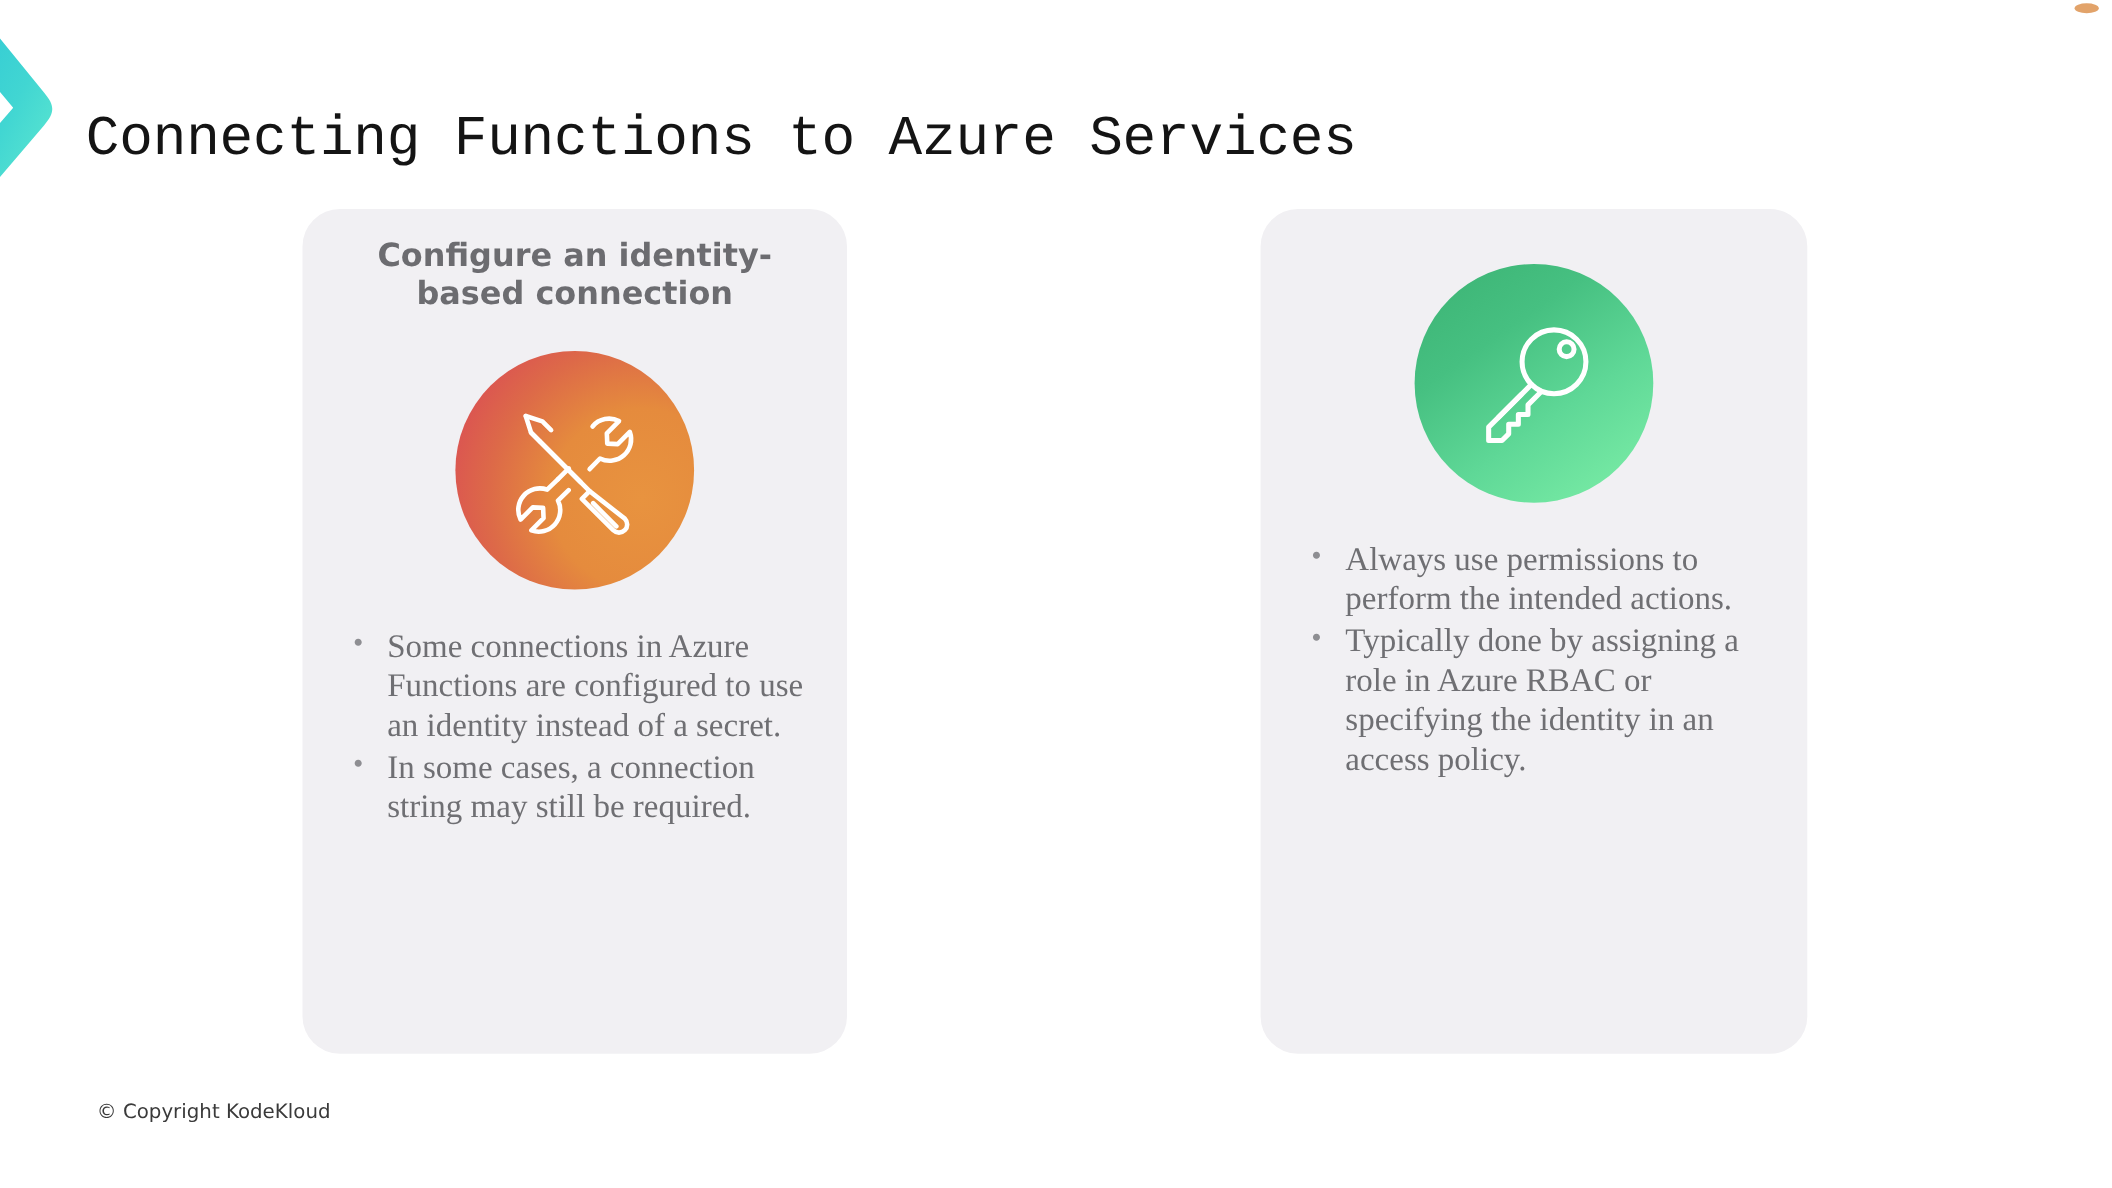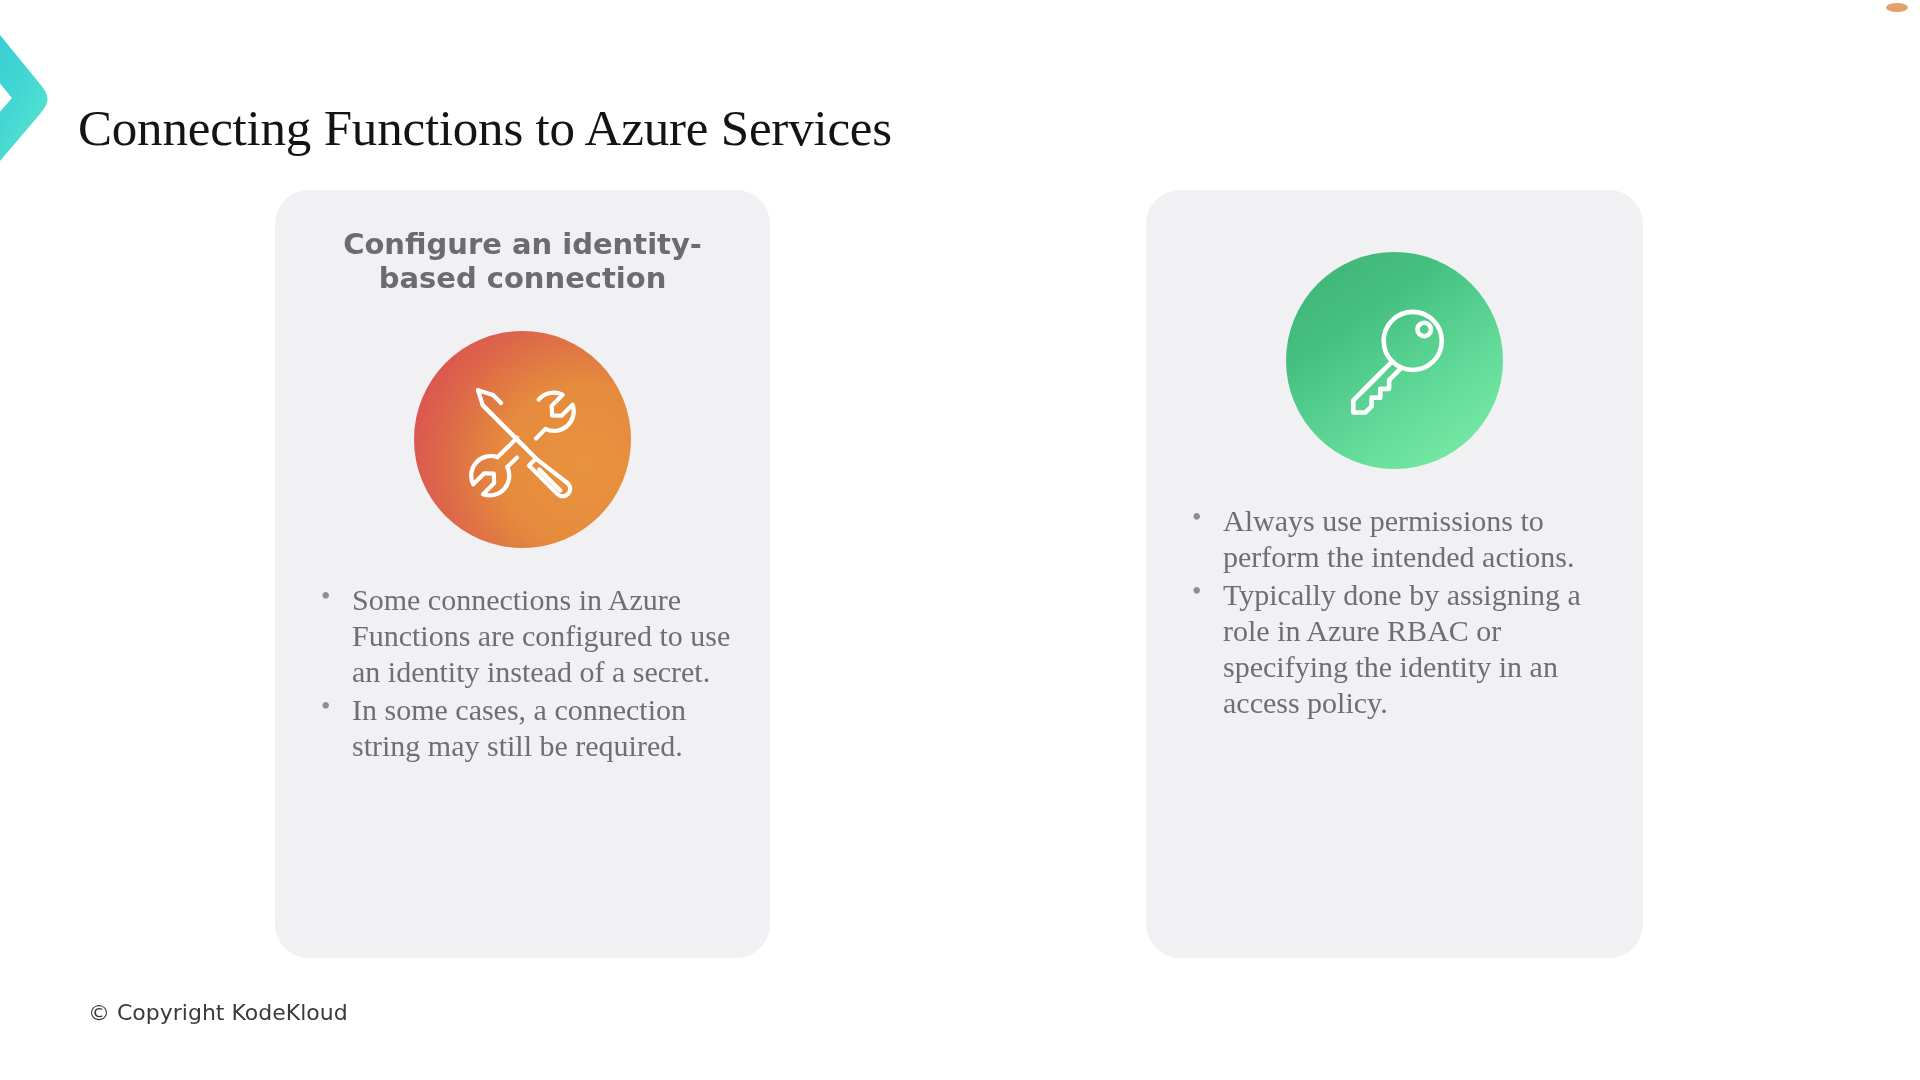--- a/index.html
+++ b/index.html
@@ -45,37 +45,37 @@
   
   .page-title {
     position: absolute;
     left: 78px;
     top: 65px;
     font-size: 51px;
     font-weight: 400;
     color: #141414;
     letter-spacing: -.2px;
     white-space: nowrap;
-    font-family: Liberation Serif, serif;
+    font-family: Liberation Mono, monospace;
   }
 
   
   .cards {
     position: absolute;
     left: 0;
     top: 190px;
     width: 1920px;
   }
 
   .card {
     position: absolute;
     background: #f1f0f3;
     border-radius: 34px;
     box-sizing: border-box;
-    padding: 26px 30px 30px 30px;
+    padding: 14px 30px 30px 30px;
   }
   .card-1 {
     left: 275px;
     top: 0px;
     width: 495px;
     height: 768px;
   }
   .card-2 {
     left: 1146px;
     top: 0px;
@@ -141,21 +141,21 @@
     color: #8e8e92;
   }
   .card-1 .bullets { margin-left: 2px; }
   .card-2 .bullets { margin-left: 2px; }
 
   
   .footer-copyright {
     position: absolute;
     left: 88px;
     top: 1000px;
-    font-size: 22px;
+    font-size: 18px;
     color: #3a3a3a;
     font-family: "DejaVu Sans", sans-serif;
   }
 </style>
 </head>
 <body>
 
 <div class="slide">
 
   <div class="chevron-mark">

